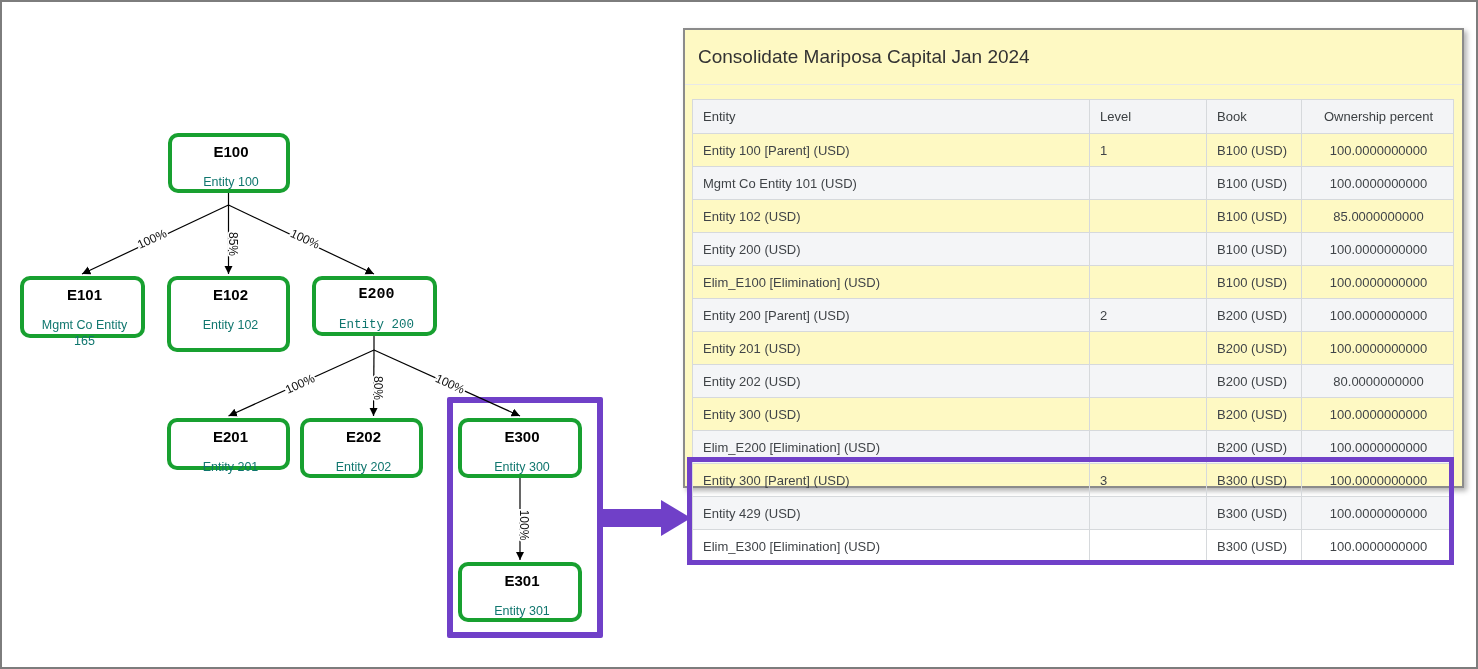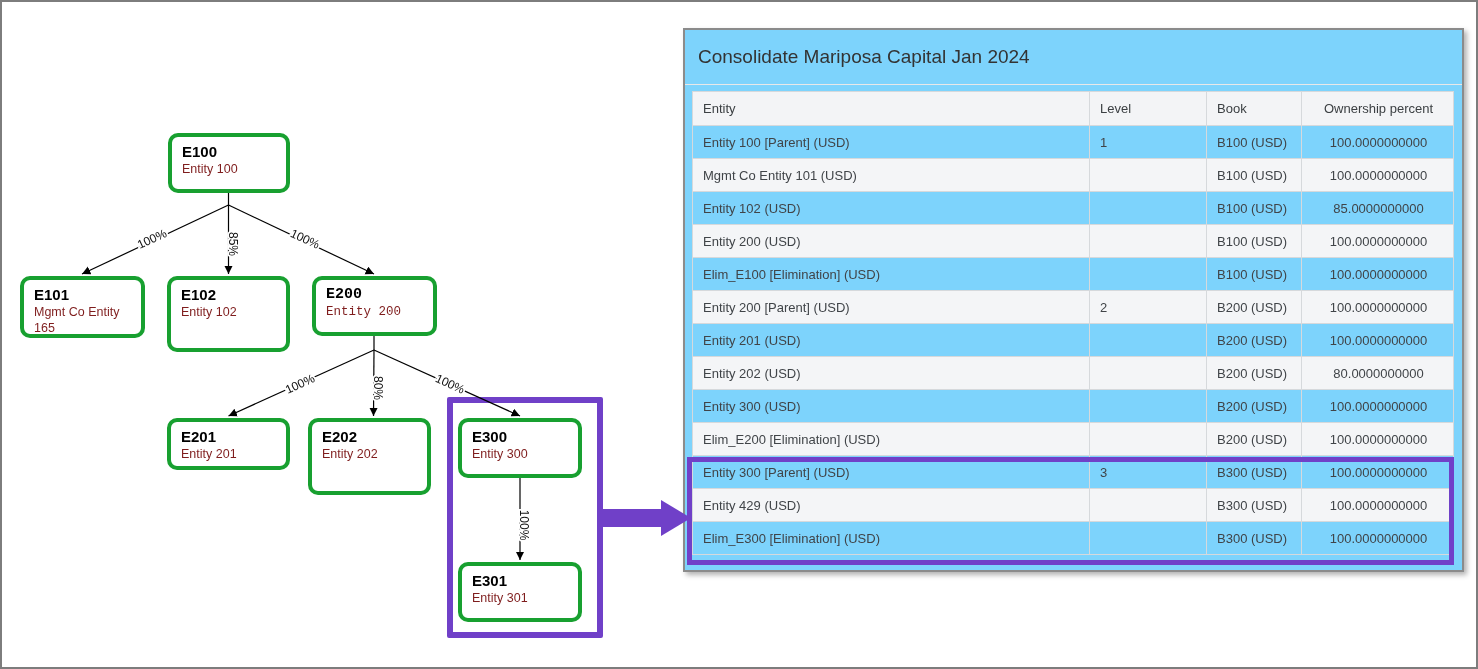--- a/index.html
+++ b/index.html
@@ -6,30 +6,30 @@
   body{
     width:1478px;height:669px;position:relative;background:#ffffff;
     font-family:"Liberation Sans",sans-serif;overflow:hidden;
   }
   .outer-frame{position:absolute;inset:0;border:2px solid #7d7d7d;pointer-events:none;z-index:60;}
 
   
   .diagram{position:absolute;left:0;top:0;width:680px;height:669px;}
   .node{
     position:absolute;background:#fff;border:4px solid #18a030;border-radius:10px;
-    box-sizing:border-box;padding:6px 6px 4px 10px;z-index:3;
+    box-sizing:border-box;padding:6px 6px 4px 10px;z-index:3;text-align:center;
   }
   .node .nid{font-weight:bold;font-size:15px;color:#000;line-height:1.2;}
-  .node .nname{font-size:12.5px;color:#7f1d1d;line-height:1.25;margin-top:1px;}
+  .node .nname{font-size:12.5px;color:#0f766e;line-height:1.25;margin-top:14px;}
   .n-e100{left:168px;top:133px;width:122px;height:60px;}
   .n-e101{left:20px; top:276px;width:125px;height:62px;}
   .n-e102{left:167px;top:276px;width:123px;height:76px;}
   .n-e200{left:312px;top:276px;width:125px;height:60px;font-family:Liberation Mono, monospace;}
   .n-e201{left:167px;top:418px;width:123px;height:52px;}
-  .n-e202{left:308px;top:418px;width:123px;height:77px;}
+  .n-e202{left:300px;top:418px;width:123px;height:60px;}
   .n-e300{left:458px;top:418px;width:124px;height:60px;}
   .n-e301{left:458px;top:562px;width:124px;height:60px;}
 
   .connector-layer{position:absolute;left:0;top:0;width:680px;height:669px;z-index:4;pointer-events:none;}
   .connector-layer line{stroke:#000;stroke-width:1.2;}
   .edge-label{
     font-size:12px;fill:#111;text-anchor:middle;
     stroke:#fff;stroke-width:3.5;paint-order:stroke;font-family:"Liberation Sans",sans-serif;
   }
 
@@ -40,27 +40,27 @@
 
   
   .flow-arrow-shaft{position:absolute;left:597px;top:509px;width:64px;height:18px;background:#7040c8;z-index:5;}
   .flow-arrow-head{
     position:absolute;left:661px;top:500px;width:0;height:0;z-index:5;
     border-top:18px solid transparent;border-bottom:18px solid transparent;border-left:30px solid #7040c8;
   }
 
   
   .panel{
-    position:absolute;left:683px;top:28px;width:781px;height:544px;background:#7dd3fc;
+    position:absolute;left:683px;top:28px;width:781px;height:460px;background:#fef9c3;
     border:2px solid #8b8b8b;box-sizing:border-box;box-shadow:3px 3px 5px rgba(0,0,0,0.30);z-index:1;
   }
   .panel-header{height:54px;border-bottom:1px solid #e8e8e8;display:flex;align-items:center;padding:0 13px;}
   .panel-title{font-size:19px;color:#333;}
 
-  .table-wrap{position:absolute;left:7px;top:61px;}
+  .table-wrap{position:absolute;left:7px;top:69px;}
   table.report{border-collapse:collapse;table-layout:fixed;width:761px;font-size:13px;color:#404448;}
   table.report th,table.report td{
     border:1px solid #d6d9dc;height:33px;padding:0 10px;box-sizing:border-box;
     font-weight:normal;text-align:left;white-space:nowrap;overflow:hidden;
   }
   table.report thead th{background:#f3f4f6;height:34px;color:#3c4043;}
   table.report th.num,table.report td.num{text-align:center;padding-right:8px;}
   table.report tbody tr:nth-child(even) td{background:#f4f5f7;}
   td.indent{padding-left:42px;}
   .c-entity{width:397px;} .c-level{width:117px;} .c-book{width:95px;} .c-own{width:152px;}

